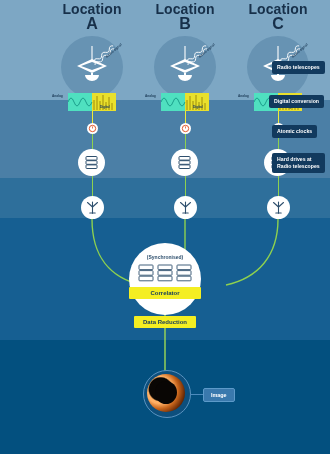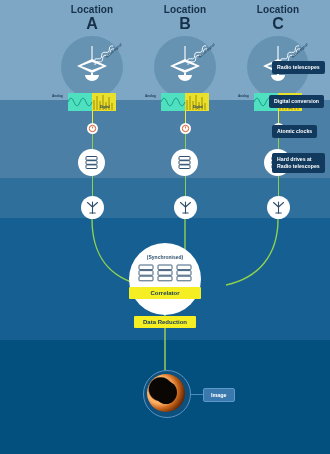--- a/index.html
+++ b/index.html
@@ -13,21 +13,21 @@
   
   .band{position:absolute;left:0;width:330px;}
   .band-sky   {top:0;    height:100px; background:#7da7c4;}
   .band-upper {top:100px;height:78px;  background:#4b7fa6;}
   .band-mid   {top:178px;height:40px;  background:#2e6f9b;}
   .band-sea   {top:218px;height:122px; background:#165f92;}
   .band-deep  {top:340px;height:114px; background:#03507f;}
 
   
   .loc{position:absolute;width:90px;text-align:center;color:#17304a;}
-  .loc .word{font-size:10px;font-weight:bold;letter-spacing:.1px;line-height:11px;}
+  .loc .word{font-size:14px;font-weight:bold;letter-spacing:.1px;line-height:11px;}
   .loc .letter{font-size:16px;font-weight:bold;line-height:17px;}
   .loc-a{left:47px;top:4px;}
   .loc-b{left:140px;top:4px;}
   .loc-c{left:233px;top:4px;}
 
   
   .disc{position:absolute;width:62px;height:62px;border-radius:50%;
         background:#6793b3;}
   .disc-a{left:61px;top:36px;}
   .disc-b{left:154px;top:36px;}

